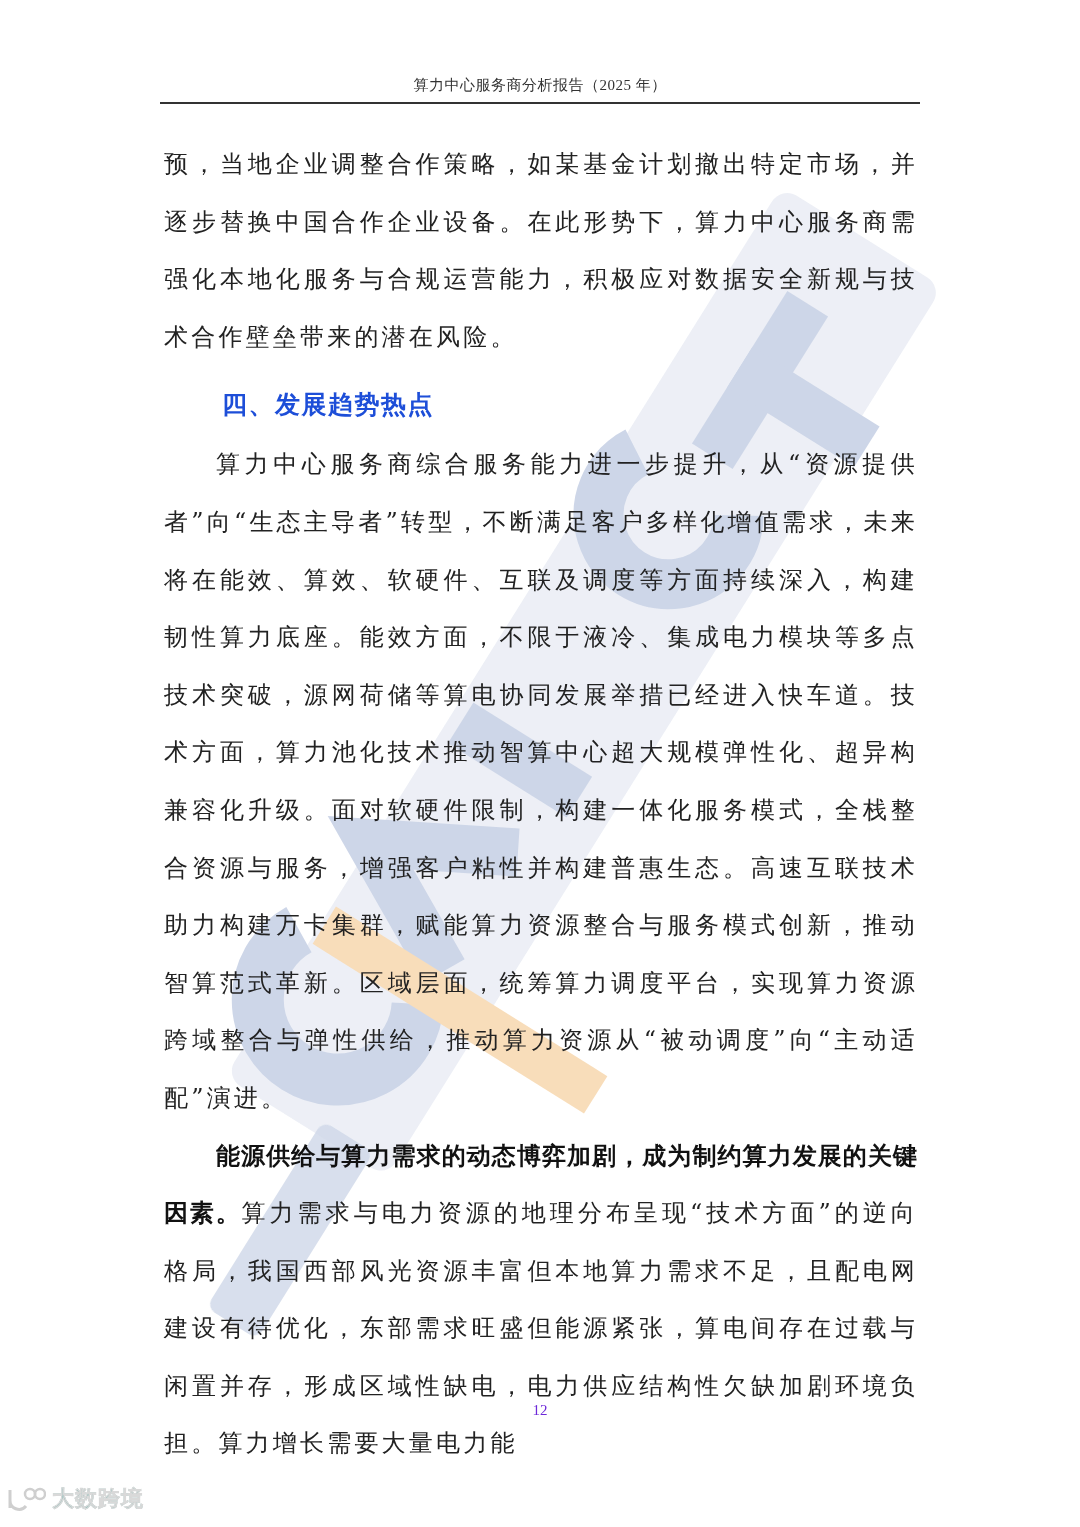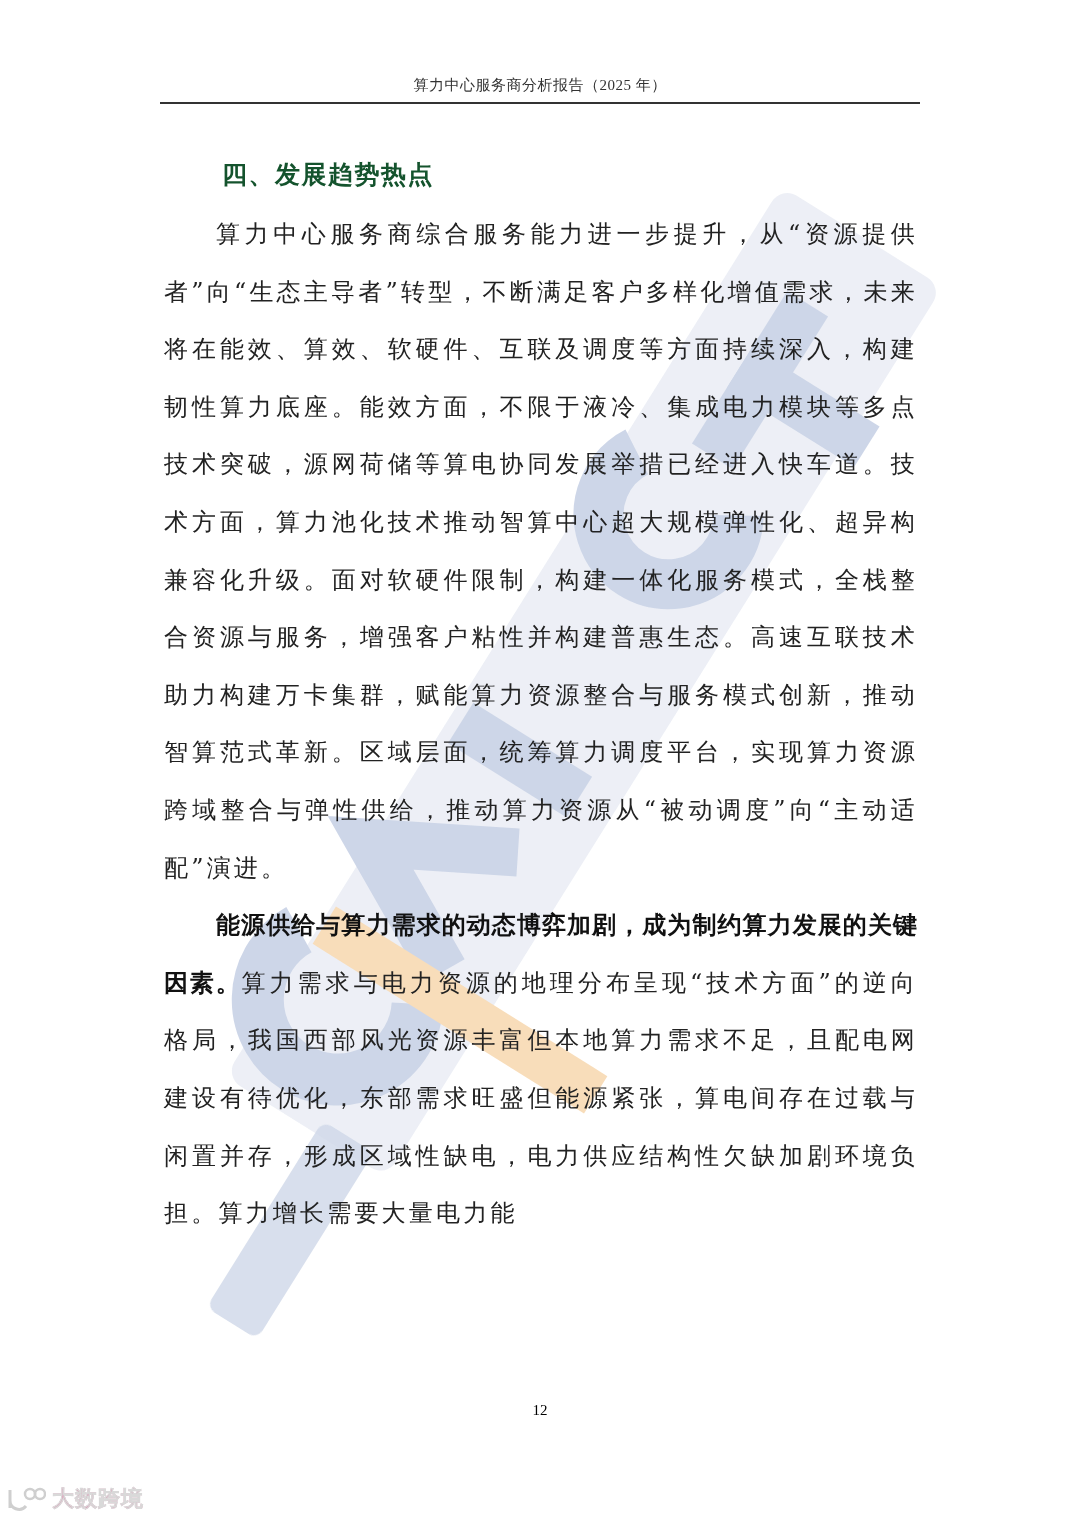--- a/index.html
+++ b/index.html
@@ -15,34 +15,34 @@
     }
     .header-rule { position: absolute; left: 160px; width: 760px; top: 102px; height: 0; border-top: 2px solid #333; }
     .content { position: absolute; left: 164px; width: 754px; top: 136px; }
     .p {
       font-size: 24px; line-height: 57.6px; margin: 0; text-align: justify; text-align-last: left;
       letter-spacing: 3.2px; color: #222;
     }
     .indent { text-indent: 52px; }
     .h-section {
       font-family: "DejaVu Sans", "Liberation Sans", sans-serif; font-weight: bold; font-size: 25px;
-      margin: 8px 0 0 0; line-height: 62px; padding-left: 58px; letter-spacing: 1.5px; color: #14532d;
+      margin: 8px 0 0 0; line-height: 62px; padding-left: 58px; letter-spacing: 1.5px; color: #1d4ed8;
     }
     .h-hotspot {
       font-size: 25px; font-weight: bold; line-height: 62px; margin: 2px 0 0 0; padding-left: 58px;
       letter-spacing: 3px; color: #111;
     }
     .bold-lead { font-family: "DejaVu Sans", "Liberation Sans", sans-serif; font-weight: bold; letter-spacing: 1px; color: #111; }
     .page-number {
       position: absolute; left: 0; width: 1080px; top: 1402px; text-align: center;
-      font-family: "Liberation Serif", "DejaVu Serif", serif; font-size: 15px; color: #000000;
+      font-family: "Liberation Serif", "DejaVu Serif", serif; font-size: 15px; color: #6d28d9;
     }
     .brand { position: absolute; left: 6px; top: 1484px; display: flex; align-items: center; gap: 6px; opacity: 0.55; }
     .brand-logo { width: 40px; height: 26px; }
-    .brand-text { font-family: "DejaVu Sans", sans-serif; font-weight: bold; font-size: 22px; color: #be185d; letter-spacing: 1px; -webkit-text-stroke: 0.5px #bbb; }
+    .brand-text { font-family: "DejaVu Sans", sans-serif; font-weight: bold; font-size: 22px; color: #0f766e; letter-spacing: 1px; -webkit-text-stroke: 0.5px #bbb; }
   </style>
 </head>
 <body>
 
 <svg class="watermark" viewBox="0 0 1080 1527" xmlns="http://www.w3.org/2000/svg">
   <g opacity="0.85">
 
     <g transform="translate(560 720) rotate(-58)">
       <rect x="-480" y="-95" width="1050" height="190" rx="18" fill="#d7ddeb" opacity="0.55"></rect>
     </g>
@@ -70,20 +70,21 @@
       <rect x="-110" y="-30" width="220" height="60" rx="10"></rect>
     </g>
   </g>
 </svg>
 
 <div class="page">
   <div class="header-title">算力中心服务商分析报告（2025 年）</div>
   <div class="header-rule"></div>
 
   <div class="content">
+    <p class="p">预，当地企业调整合作策略，如某基金计划撤出特定市场，并逐步替换中国合作企业设备。在此形势下，算力中心服务商需强化本地化服务与合规运营能力，积极应对数据安全新规与技术合作壁垒带来的潜在风险。</p>
 
     <h2 class="h-section">四、发展趋势热点</h2>
 
     <p class="p indent">算力中心服务商综合服务能力进一步提升，从“资源提供者”向“生态主导者”转型，不断满足客户多样化增值需求，未来将在能效、算效、软硬件、互联及调度等方面持续深入，构建韧性算力底座。能效方面，不限于液冷、集成电力模块等多点技术突破，源网荷储等算电协同发展举措已经进入快车道。技术方面，算力池化技术推动智算中心超大规模弹性化、超异构兼容化升级。面对软硬件限制，构建一体化服务模式，全栈整合资源与服务，增强客户粘性并构建普惠生态。高速互联技术助力构建万卡集群，赋能算力资源整合与服务模式创新，推动智算范式革新。区域层面，统筹算力调度平台，实现算力资源跨域整合与弹性供给，推动算力资源从“被动调度”向“主动适配”演进。</p>
 
 
     <p class="p indent"><span class="bold-lead">能源供给与算力需求的动态博弈加剧，成为制约算力发展的关键因素。</span><span>算力需求与电力资源的地理分布呈现“技术方面”的逆向格局，我国西部风光资源丰富但本地算力需求不足，且配电网建设有待优化，东部需求旺盛但能源紧张，算电间存在过载与闲置并存，形成区域性缺电，电力供应结构性欠缺加剧环境负担。算力增长需要大量电力能</span></p>
   </div>
 
   <div class="page-number">12</div>

